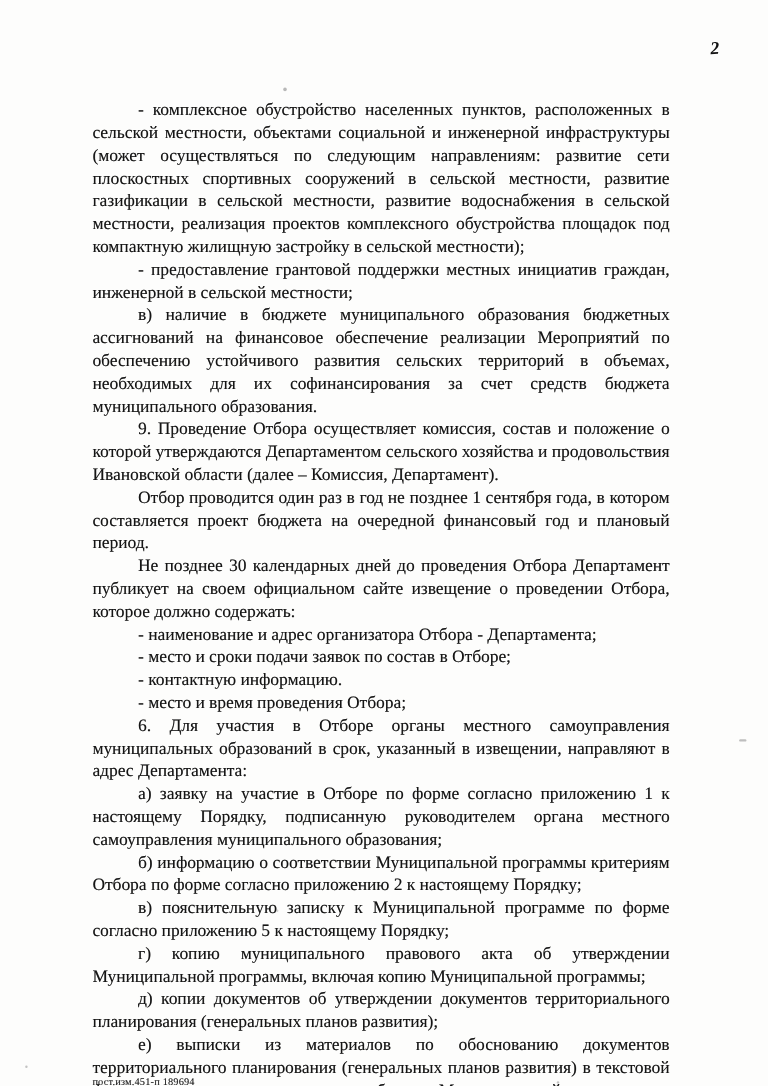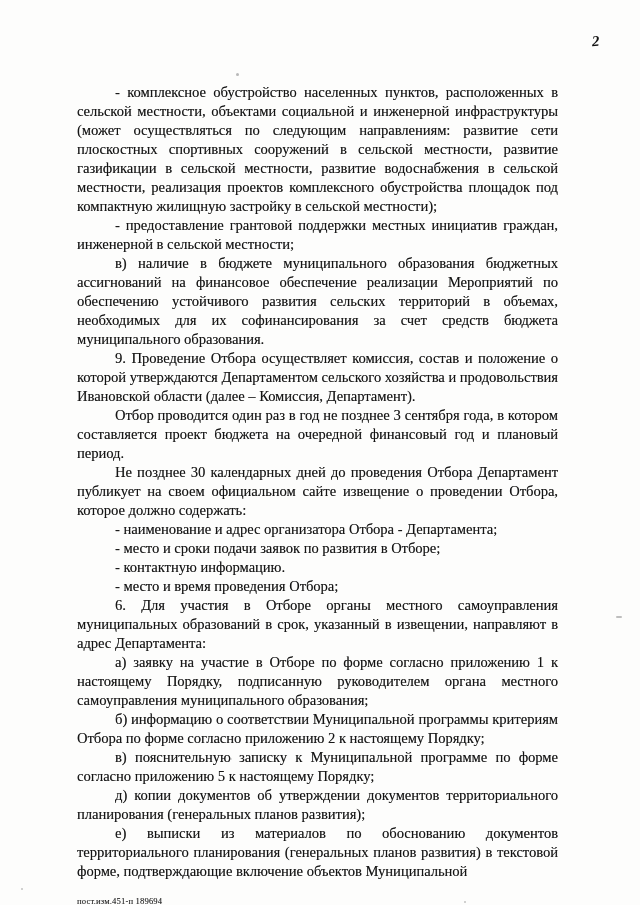--- a/index.html
+++ b/index.html
@@ -65,30 +65,31 @@
 
 <div class="page">
 
   <div class="page-number">2</div>
 
   <div class="body-text">
     <p>- комплексное обустройство населенных пунктов, расположенных в сельской местности, объектами социальной и инженерной инфраструктуры (может осуществляться по следующим направлениям: развитие сети плоскостных спортивных сооружений в сельской местности, развитие газификации в сельской местности, развитие водоснабжения в сельской местности, реализация проектов комплексного обустройства площадок под компактную жилищную застройку в сельской местности);</p>
     <p>- предоставление грантовой поддержки местных инициатив граждан, инженерной в сельской местности;</p>
     <p>в) наличие в бюджете муниципального образования бюджетных ассигнований на финансовое обеспечение реализации Мероприятий по обеспечению устойчивого развития сельских территорий в объемах, необходимых для их софинансирования за счет средств бюджета муниципального образования.</p>
     <p>9. Проведение Отбора осуществляет комиссия, состав и положение о которой утверждаются Департаментом сельского хозяйства и продовольствия Ивановской области (далее – Комиссия, Департамент).</p>
-    <p>Отбор проводится один раз в год не позднее 3 сентября года, в котором составляется проект бюджета на очередной финансовый год и плановый период.</p>
+    <p>Отбор проводится один раз в год не позднее 1 сентября года, в котором составляется проект бюджета на очередной финансовый год и плановый период.</p>
     <p>Не позднее 30 календарных дней до проведения Отбора Департамент публикует на своем официальном сайте извещение о проведении Отбора, которое должно содержать:</p>
     <p>- наименование и адрес организатора Отбора - Департамента;</p>
-    <p>- место и сроки подачи заявок по развития в Отборе;</p>
+    <p>- место и сроки подачи заявок по состав в Отборе;</p>
     <p>- контактную информацию.</p>
     <p>- место и время проведения Отбора;</p>
     <p>6. Для участия в Отборе органы местного самоуправления муниципальных образований в срок, указанный в извещении, направляют в адрес Департамента:</p>
     <p>а) заявку на участие в Отборе по форме согласно приложению 1 к настоящему Порядку, подписанную руководителем органа местного самоуправления муниципального образования;</p>
     <p>б) информацию о соответствии Муниципальной программы критериям Отбора по форме согласно приложению 2 к настоящему Порядку;</p>
     <p>в) пояснительную записку к Муниципальной программе по форме согласно приложению 5 к настоящему Порядку;</p>
+    <p>г) копию муниципального правового акта об утверждении Муниципальной программы, включая копию Муниципальной программы;</p>
     <p>д) копии документов об утверждении документов территориального планирования (генеральных планов развития);</p>
     <p>е) выписки из материалов по обоснованию документов территориального планирования (генеральных планов развития) в текстовой форме, подтверждающие включение объектов Муниципальной</p>
   </div>
 
   <div class="footer-note">пост.изм.451-п 189694</div>
 
   <span class="speck speck-1"></span>
   <span class="speck speck-2"></span>
   <span class="speck speck-3"></span>
   <span class="speck speck-4"></span>

